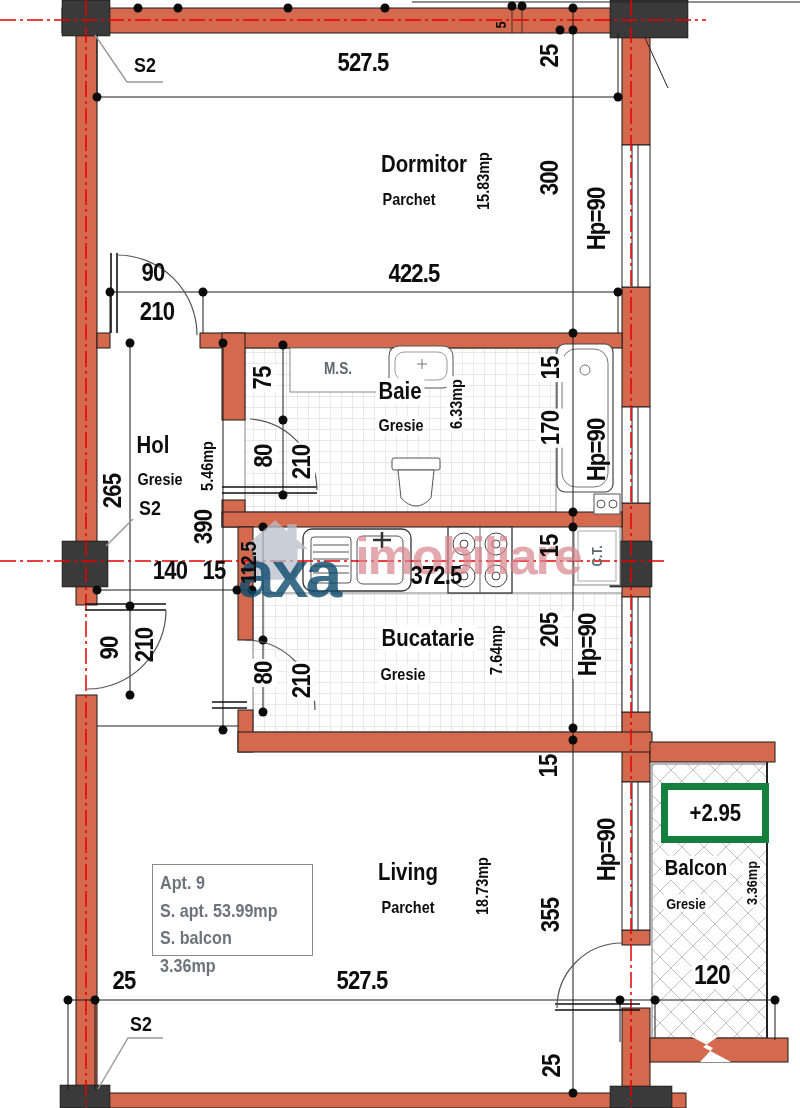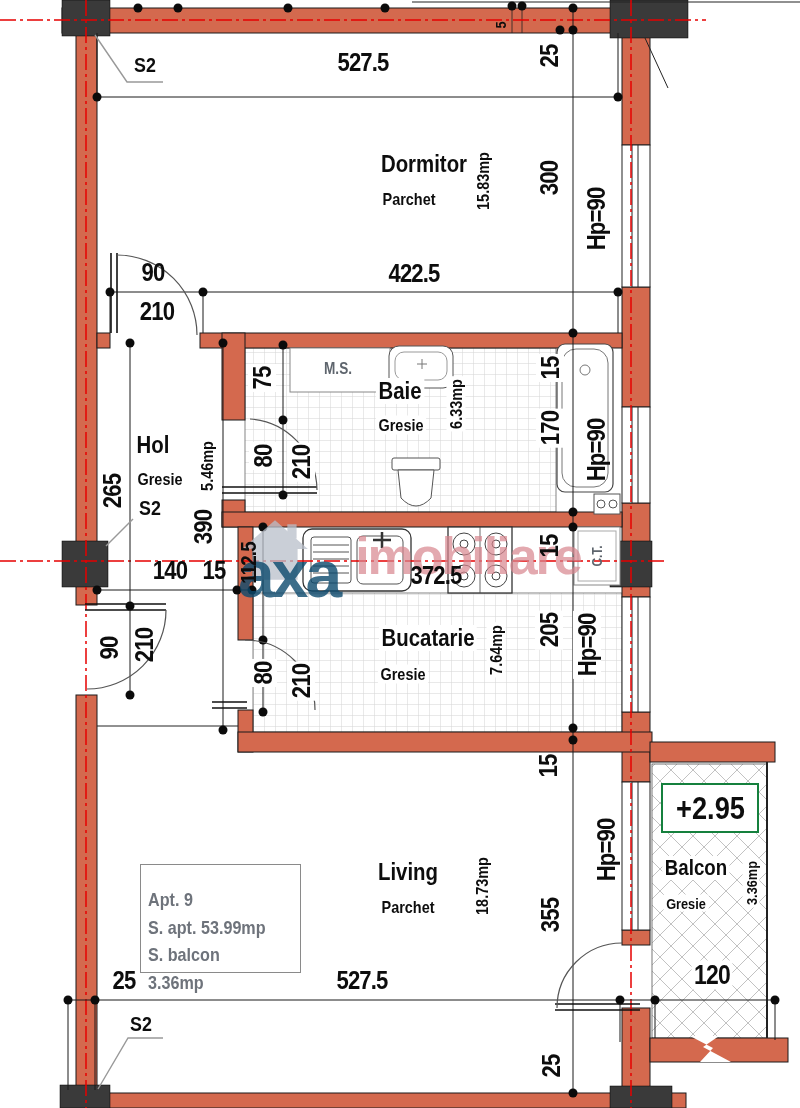--- a/index.html
+++ b/index.html
@@ -14,25 +14,25 @@
   .dim-sm{font-size:15px;}
   .room{font-size:24px;}
   .floor{font-size:17px;}
   .area{font-size:17px;}
   .marker{font-size:21px;}
   .gray{color:#5e656d;}
   #watermark{position:absolute;left:238px;top:518px;height:76px;display:flex;align-items:center;z-index:2;}
   #watermark .axa{font-size:66px;font-weight:bold;color:#0c4a6e;opacity:.8;letter-spacing:-3px;margin-top:36px;}
   #watermark .imo{font-size:52px;font-weight:bold;color:#d8858e;opacity:.7;letter-spacing:-2px;margin-left:16px;}
   #labels{position:absolute;left:0;top:0;width:800px;height:912px;z-index:3;}
-  #levelbox{position:absolute;left:661px;top:783px;width:94px;height:46px;border:2px solid #15803d;
+  #levelbox{position:absolute;left:661px;top:783px;width:94px;height:46px;border:7px solid #15803d;
             background:#fff;display:flex;align-items:center;justify-content:center;
-            font-size:32px;font-weight:bold;color:#0d0d0d;}
-  #infobox{position:absolute;left:140px;top:864px;width:152px;height:86px;border:1px solid #8a8a8a;
-           background:#fff;padding:21px 0 0 7px;color:#6e737b;font-weight:bold;font-size:19px;}
+            font-size:24px;font-weight:bold;color:#0d0d0d;}
+  #infobox{position:absolute;left:152px;top:864px;width:152px;height:86px;border:1px solid #8a8a8a;
+           background:#fff;padding:4px 0 0 7px;color:#6e737b;font-weight:bold;font-size:19px;}
   #infobox .inner{transform:scaleX(.85);transform-origin:0 0;line-height:1.45;}
 </style>
 </head>
 <body>
 
 <div id="plan">
 
 <svg width="800" height="1108" viewBox="0 0 800 1108">
   <defs>
     <pattern id="tileP" width="11" height="11" patternUnits="userSpaceOnUse">

